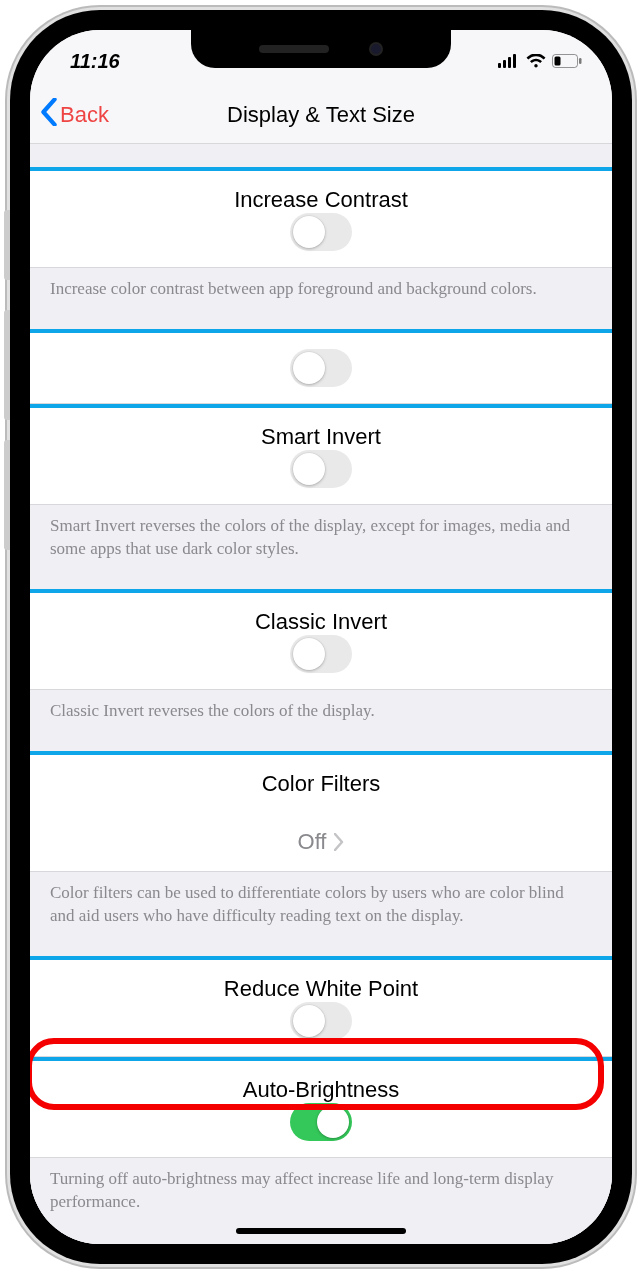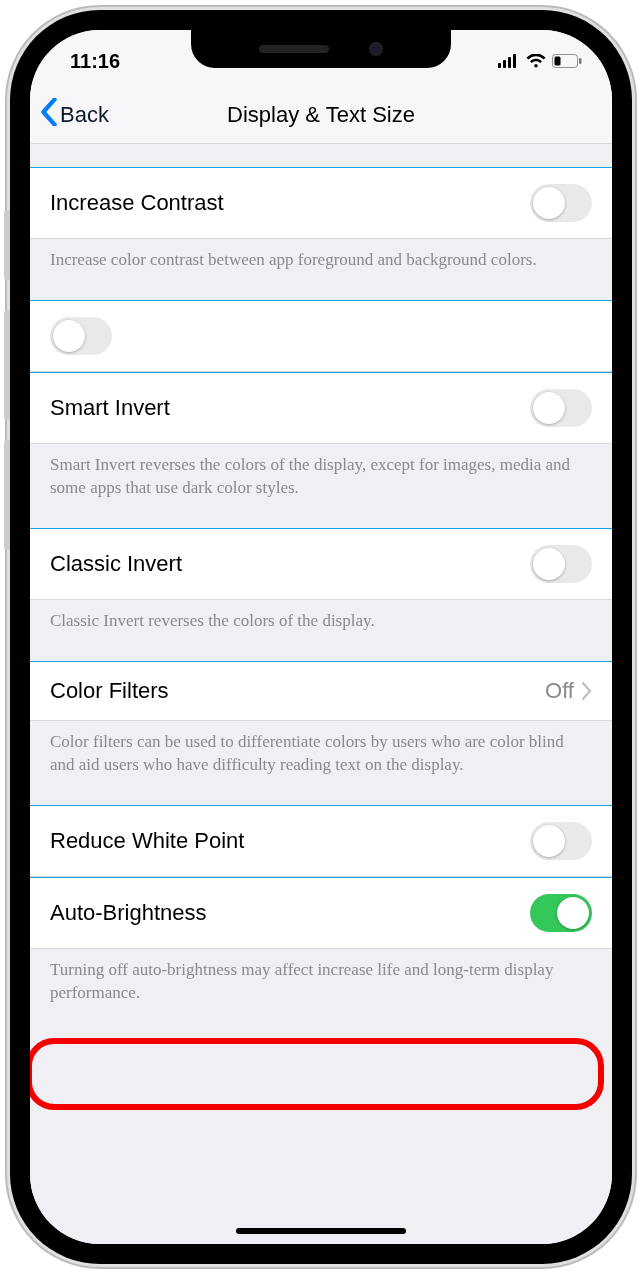--- a/index.html
+++ b/index.html
@@ -53,56 +53,58 @@
   }
   .notch .speaker { width:70px; height:8px; background:#222; border-radius:4px;}
   .notch .camera { width:14px; height:14px; background:#1a1a2e; border-radius:50%; border:2px solid #222;}
   .status-bar {
     height: 56px;
     background:#f7f7f9;
     display:flex; justify-content:space-between; align-items:center;
     padding: 6px 30px 0 40px;
     font-size: 20px; font-weight:600;
     color:#000;
+    font-style:italic;
   }
   .status-right { display:flex; align-items:center; gap:6px; }
   .signal-icon, .wifi-icon { display:inline-block; }
   .signal-icon svg, .wifi-icon svg, .battery-icon svg { display:block; }
   .nav-bar {
     height: 58px;
     background:#f7f7f9;
     border-bottom:1px solid #d8d8dc;
     position:relative;
     display:flex; align-items:center; justify-content:center;
   }
   .nav-title { font-size:22px; font-weight:400; color:#000;}
   .back-btn {
     position:absolute; left:10px; top:0; bottom:0;
     display:flex; align-items:center; gap:2px;
-    color:#0f172a; font-size:22px;
+    color:#ef4444; font-size:22px;
     cursor:pointer;
   }
   .back-btn svg { width:18px; height:28px; }
   .content {
     flex:1;
     overflow:hidden;
     background:#efeff4;
     position:relative;
   }
   .scroll {
     position:absolute; top:-28px; left:0; right:0;
   }
   .row {
     background:#fff;
-    border-top:1px solid #0ea5e9;
+    border-top:4px solid #0ea5e9;
     border-bottom:1px solid #d8d8dc;
     padding: 16px 20px;
     display:flex; align-items:center; justify-content:space-between;
     font-size:22px;
     color:#000;
+    flex-direction:column;
   }
   .row + .footer-text { border-top:none; }
   .footer-text {
     padding: 10px 20px 28px 20px;
     font-size:17px;
     color:#8a8a8e;
     line-height:1.35;
     background:#efeff4;
     font-family:Liberation Serif, serif;
   }
@@ -120,21 +122,21 @@
   .toggle .knob {
     position:absolute; top:3px; left:3px;
     width:32px; height:32px; border-radius:50%;
     background:#fff;
     box-shadow:0 1px 3px rgba(0,0,0,0.25), 0 0 0 0.5px rgba(0,0,0,0.05);
   }
   .toggle.on { background:#34c759; }
   .toggle.on .knob { left:auto; right:3px; }
   .row-right {
     display:flex; align-items:center; gap:8px;
-    color:#8a8a8e; font-size:22px;
+    color:#8a8a8e; font-size:22px;margin-top:32px;
   }
   .chevron-right svg { width:10px; height:18px; display:block;}
   .highlight-ring {
     position:absolute;
     border:6px solid #f40000;
     border-radius:28px;
     pointer-events:none;
     z-index:40;
   }
   .home-indicator {

